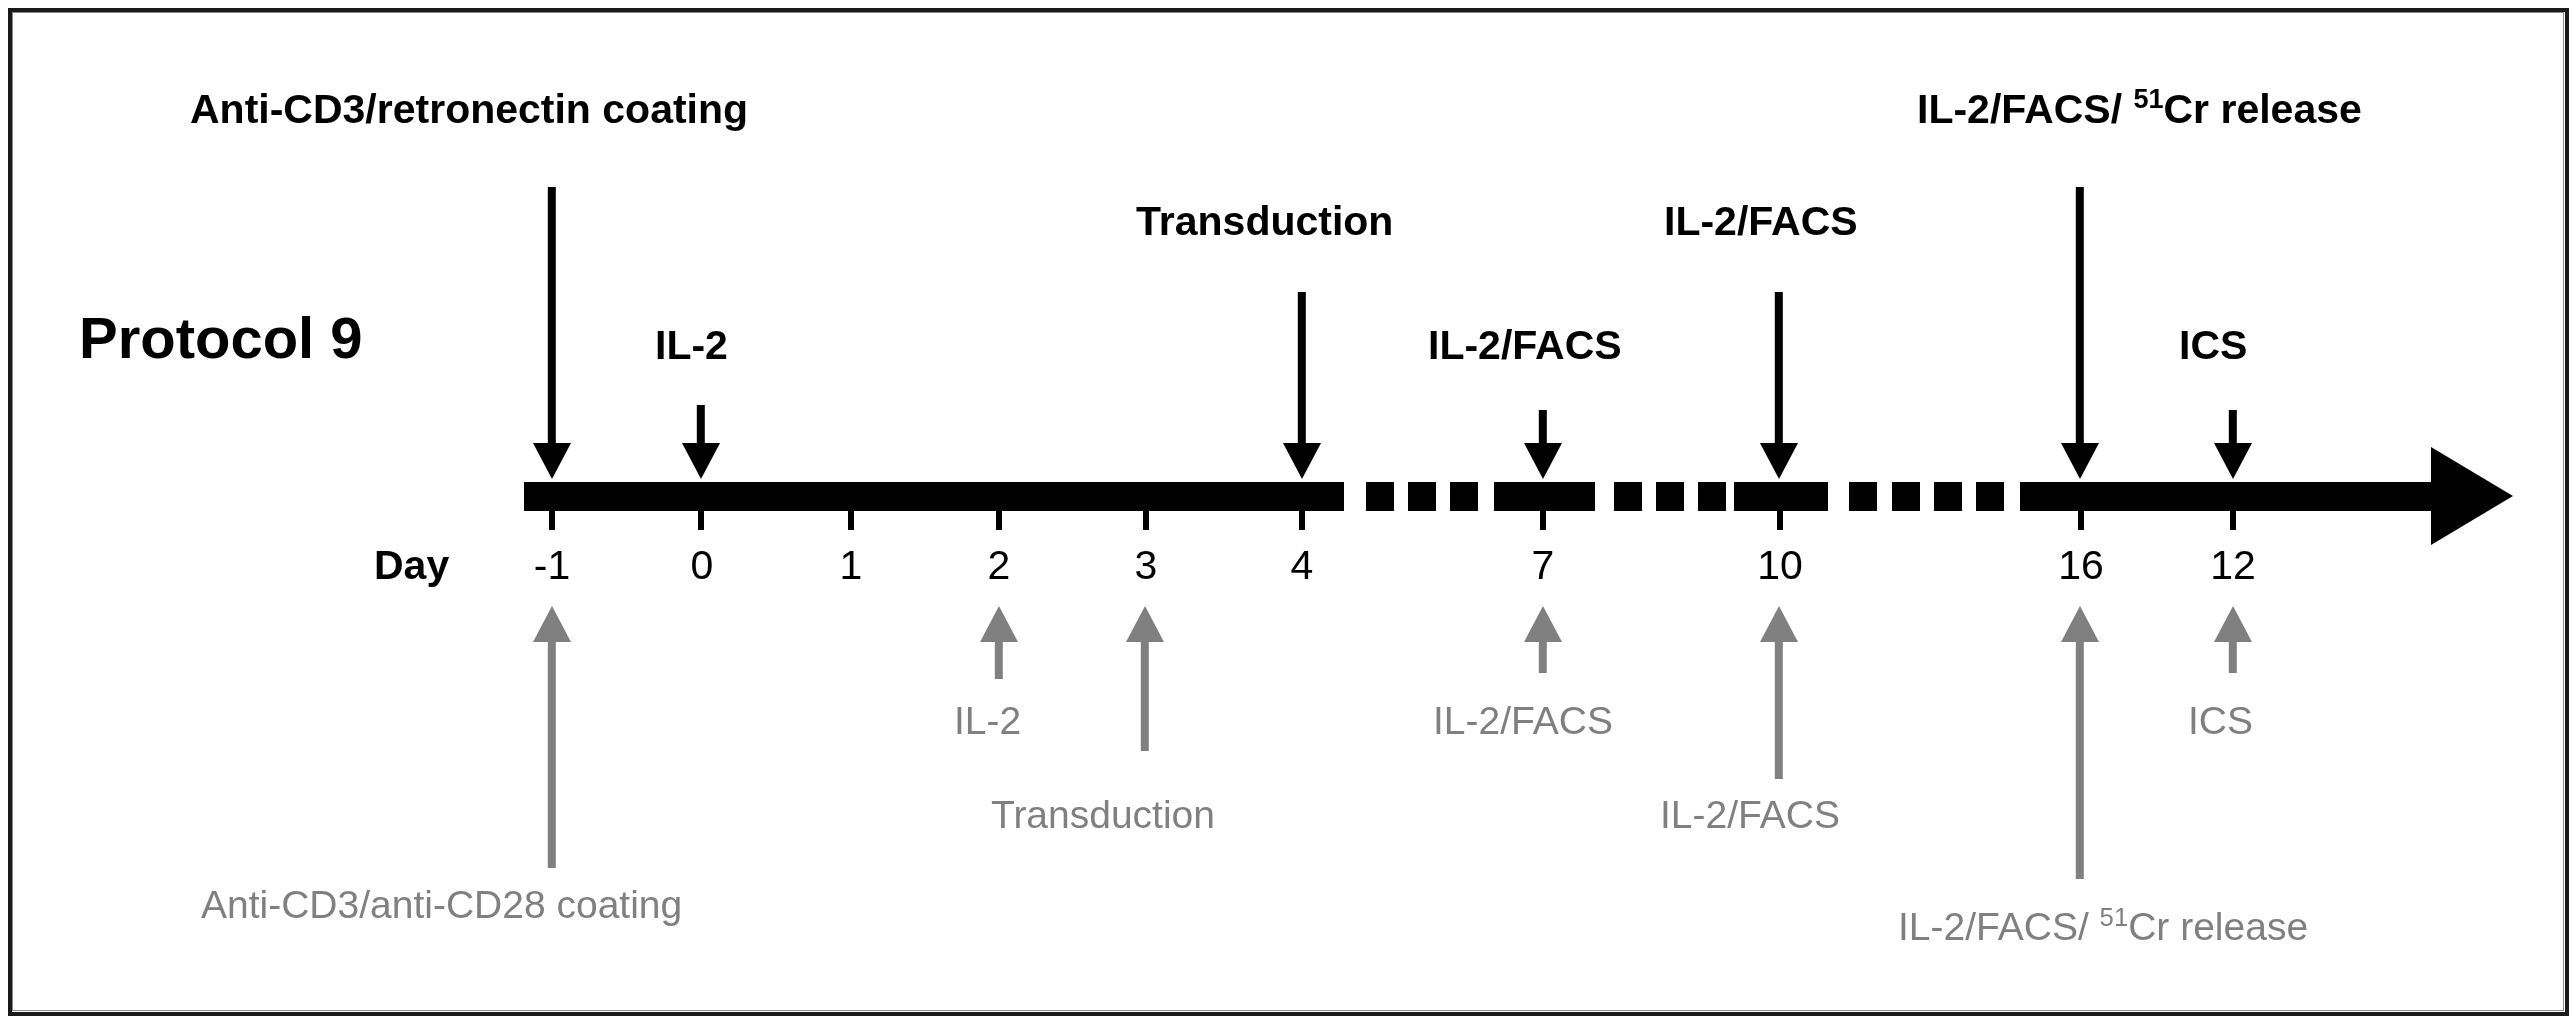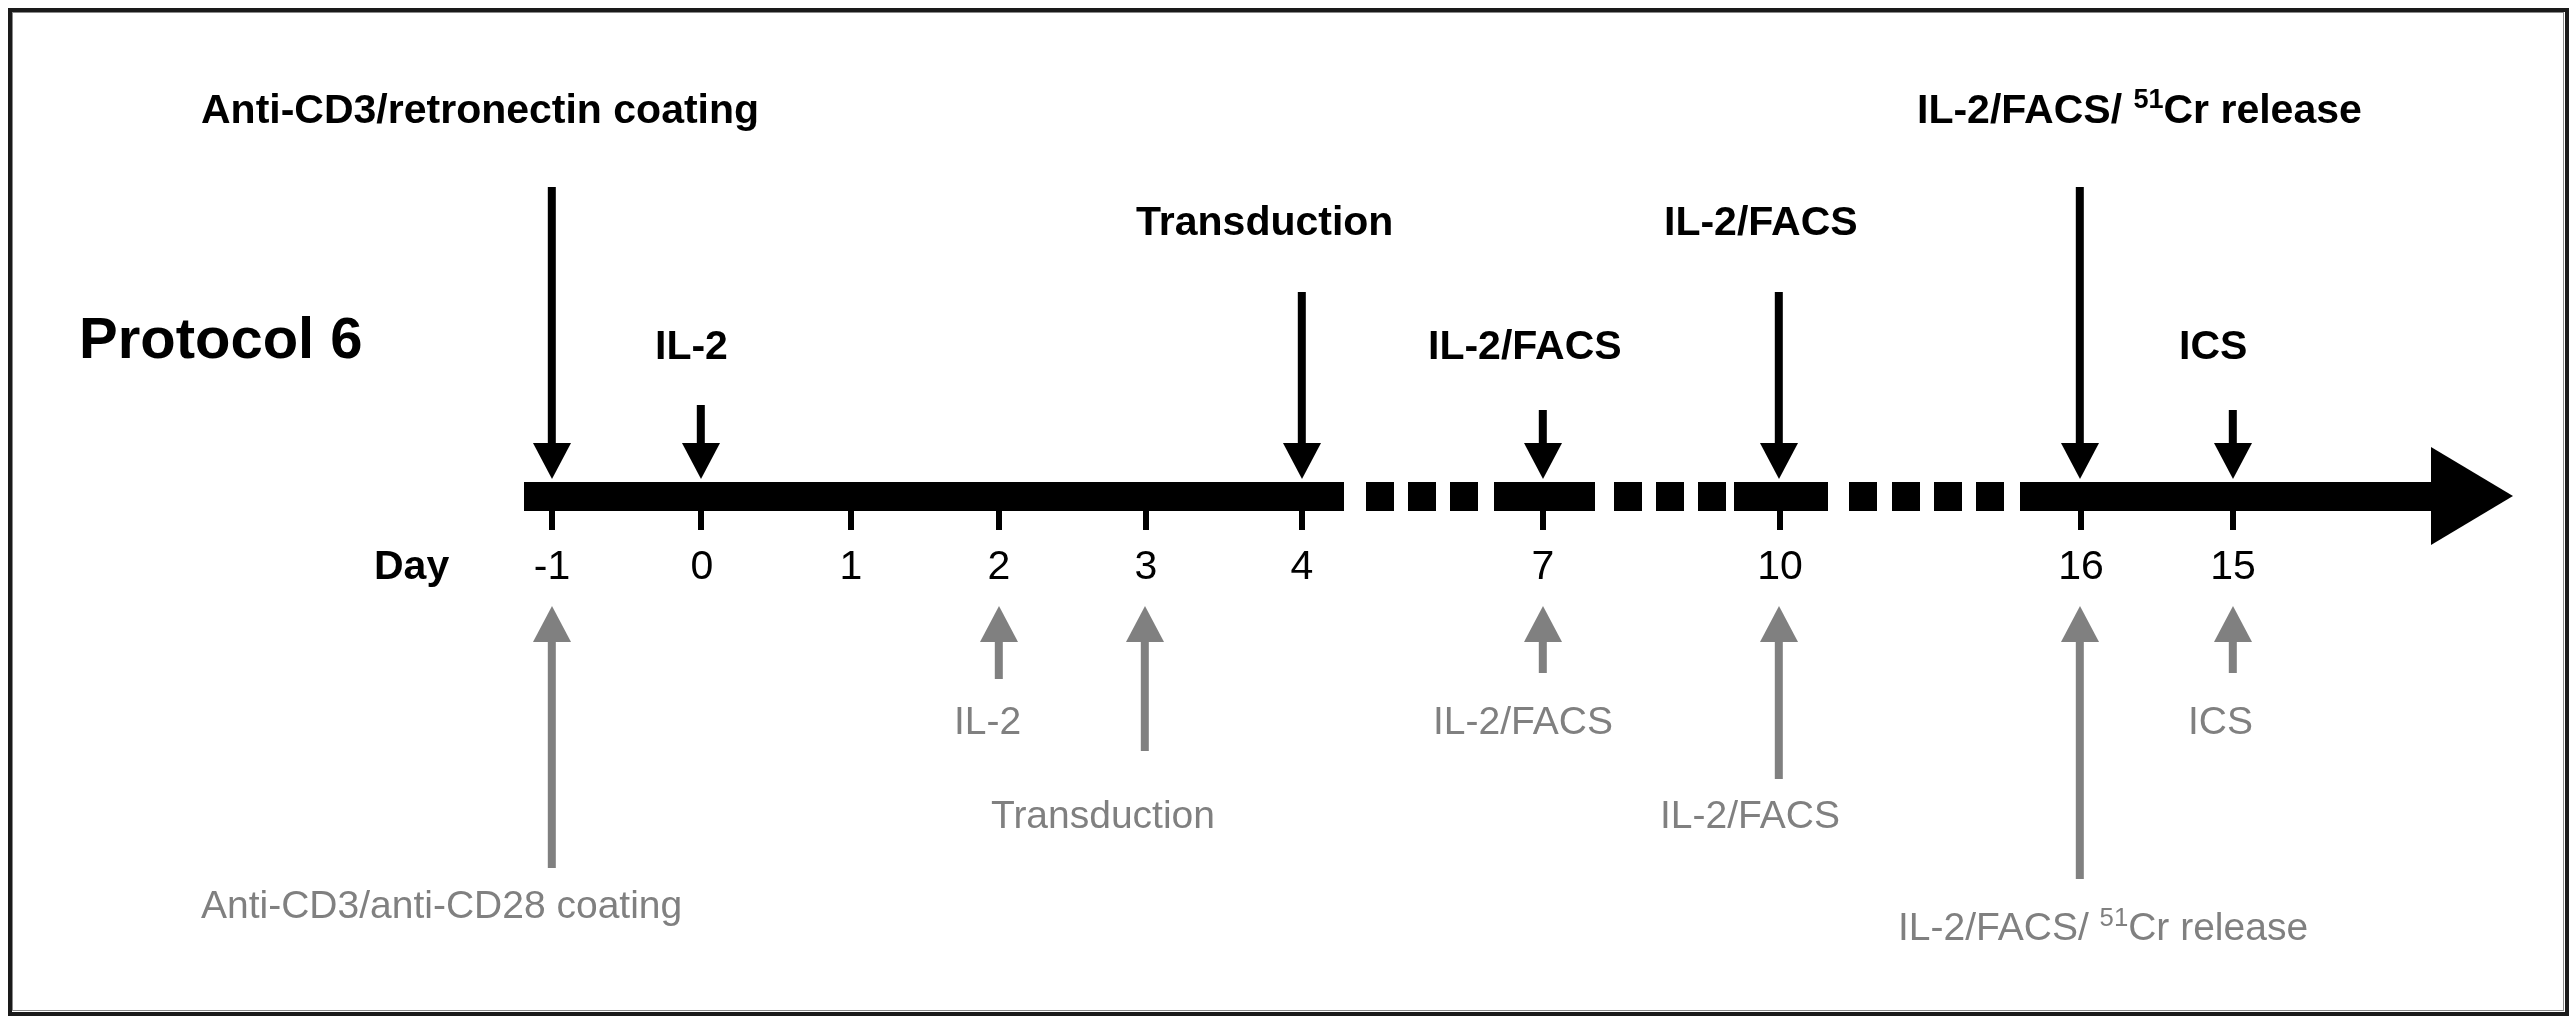--- a/index.html
+++ b/index.html
@@ -31,23 +31,23 @@
   .up .shaft{width:8.4px;background:#808080;bottom:0;}
   .up .head{border-left:19.6px solid transparent;border-right:19.6px solid transparent;border-bottom:36px solid #808080;top:0;}
 </style>
 </head>
 <body>
 
 <div id="figure">
   <div class="frame"></div>
   <div class="frame-inner"></div>
 
-  <div class="lbl p1-title" style="left:79px;top:309px;">Protocol 6</div>
+  <div class="lbl p1-title" style="left:79px;top:309px;">Protocol 9</div>
 
-  <div class="lbl ev1" style="left:201px;top:89px;">Anti-CD3/retronectin coating</div>
+  <div class="lbl ev1" style="left:190px;top:89px;">Anti-CD3/retronectin coating</div>
   <div class="lbl ev1" style="left:655px;top:325px;">IL-2</div>
   <div class="lbl ev1" style="left:1136px;top:201px;">Transduction</div>
   <div class="lbl ev1" style="left:1428px;top:325px;">IL-2/FACS</div>
   <div class="lbl ev1" style="left:1664px;top:201px;">IL-2/FACS</div>
   <div class="lbl ev1" style="left:1917px;top:89px;"><span>IL-2/FACS/ </span><span class="sup">51</span><span>Cr release</span></div>
   <div class="lbl ev1" style="left:2179px;top:325px;">ICS</div>
 
   <div class="varrow down" style="left:538px;top:187px;width:28px;height:292px;">
     <div class="shaft" style="height:256px;"></div>
     <div class="head"></div>
@@ -113,21 +113,21 @@
   <div class="lbl day-word" style="left:374px;top:545px;">Day</div>
   <div class="lbl daynum" style="left:505px;top:545px;width:94px;">-1</div>
   <div class="lbl daynum" style="left:655px;top:545px;width:94px;">0</div>
   <div class="lbl daynum" style="left:804px;top:545px;width:94px;">1</div>
   <div class="lbl daynum" style="left:952px;top:545px;width:94px;">2</div>
   <div class="lbl daynum" style="left:1099px;top:545px;width:94px;">3</div>
   <div class="lbl daynum" style="left:1255px;top:545px;width:94px;">4</div>
   <div class="lbl daynum" style="left:1496px;top:545px;width:94px;">7</div>
   <div class="lbl daynum" style="left:1733px;top:545px;width:94px;">10</div>
   <div class="lbl daynum" style="left:2034px;top:545px;width:94px;">16</div>
-  <div class="lbl daynum" style="left:2186px;top:545px;width:94px;">15</div>
+  <div class="lbl daynum" style="left:2186px;top:545px;width:94px;">12</div>
 
 
   <div class="varrow up" style="left:538px;top:606px;width:28px;height:262px;">
     <div class="head"></div>
     <div class="shaft" style="height:226px;"></div>
   </div>
   <div class="varrow up" style="left:985px;top:606px;width:28px;height:73px;">
     <div class="head"></div>
     <div class="shaft" style="height:37px;"></div>
   </div>

